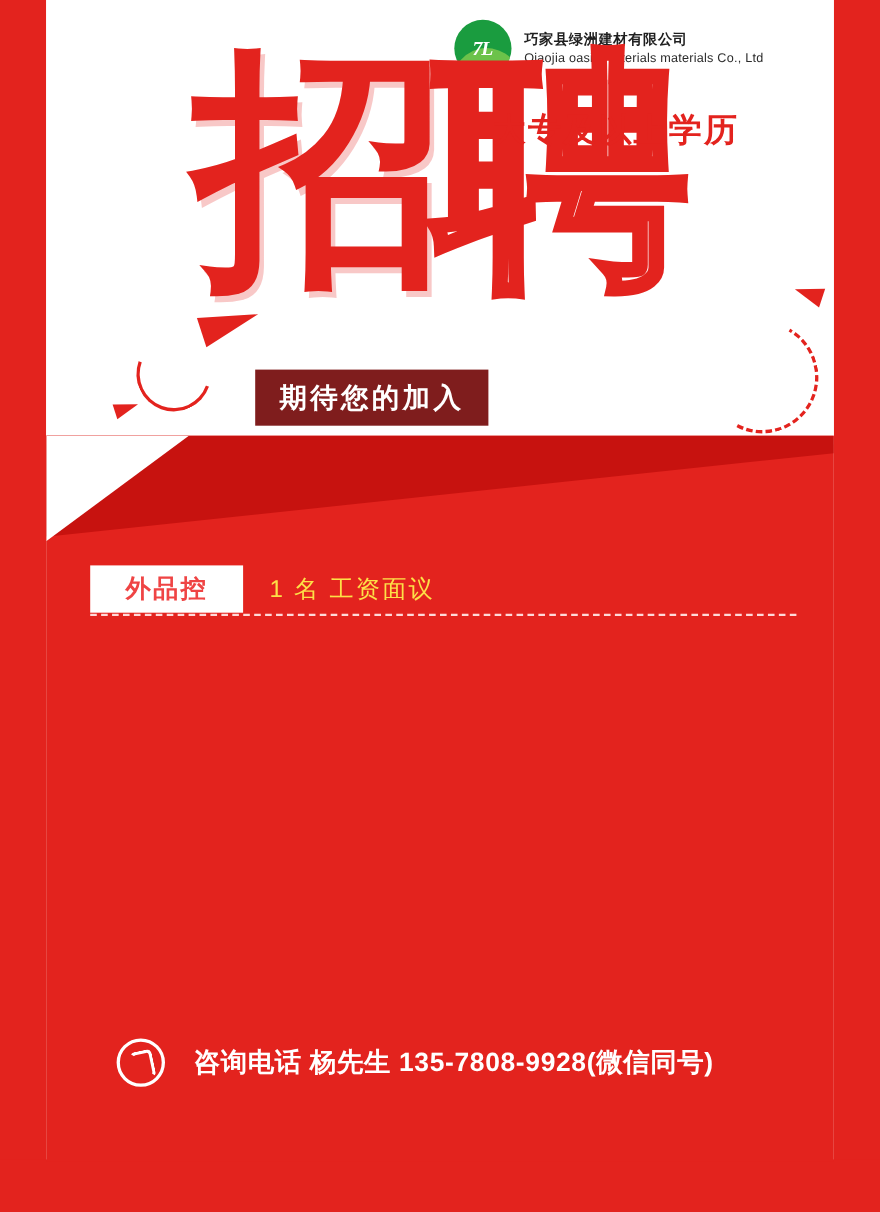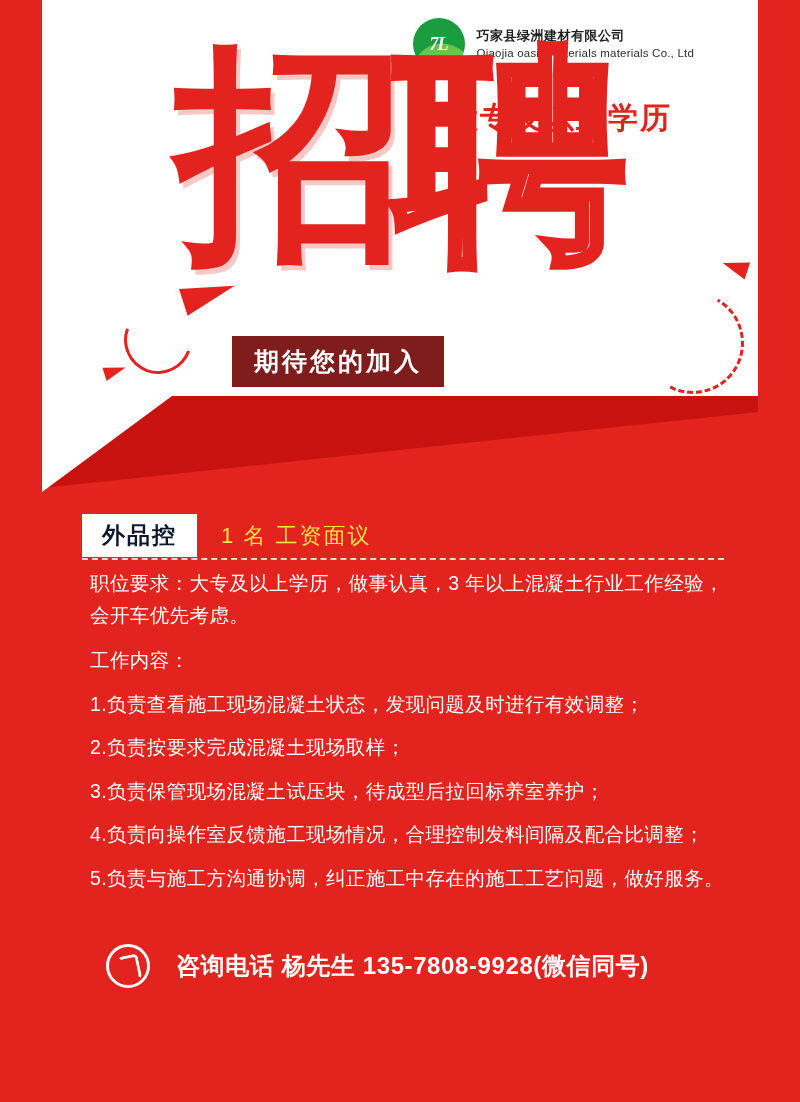--- a/index.html
+++ b/index.html
@@ -240,24 +240,24 @@
     position: absolute;
     left: 40px;
     top: 118px;
     width: 640px;
     display: flex;
     align-items: center;
     gap: 24px;
   }
   .job-title-box {
     background: #ffffff;
-    color: #0f172a;
+    color: #ef4444;
     font-size: 23px;
     font-weight: bold;
-    padding: 6px 20px;
+    padding: 6px 32px;
     letter-spacing: 2px;
     white-space: nowrap;
   }
   .job-meta {
     color: #fde047;
     font-size: 22px;
     font-weight: normal;
     letter-spacing: 2px;
     white-space: nowrap;
   }
@@ -362,29 +362,20 @@
   <div class="red-body">
     <div class="wedge-dark"></div>
     <div class="wedge-white"></div>
 
     <div class="job-head">
       <div class="job-title-box">外品控</div>
       <div class="job-meta">1 名  工资面议</div>
     </div>
     <div class="job-divider"></div>
 
-    <div class="job-body">
-      <p>职位要求：大专及以上学历，做事认真，3 年以上混凝土行业工作经验，会开车优先考虑。</p>
-      <p class="tight">工作内容：</p>
-      <p class="tight">1.负责查看施工现场混凝土状态，发现问题及时进行有效调整；</p>
-      <p class="tight">2.负责按要求完成混凝土现场取样；</p>
-      <p class="tight">3.负责保管现场混凝土试压块，待成型后拉回标养室养护；</p>
-      <p class="tight">4.负责向操作室反馈施工现场情况，合理控制发料间隔及配合比调整；</p>
-      <p class="tight">5.负责与施工方沟通协调，纠正施工中存在的施工工艺问题，做好服务。</p>
-    </div>
 
     <div class="phone-row">
       <div class="phone-icon"></div>
       <div class="phone-text">咨询电话 杨先生 135-7808-9928(微信同号)</div>
     </div>
   </div>
 
 </div>
 
 </body></html>

